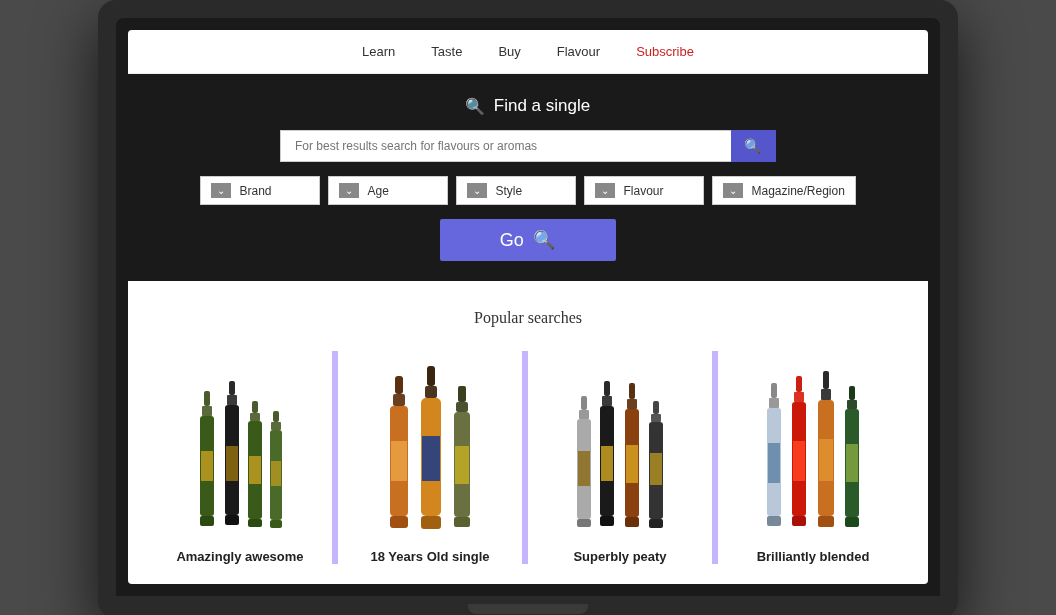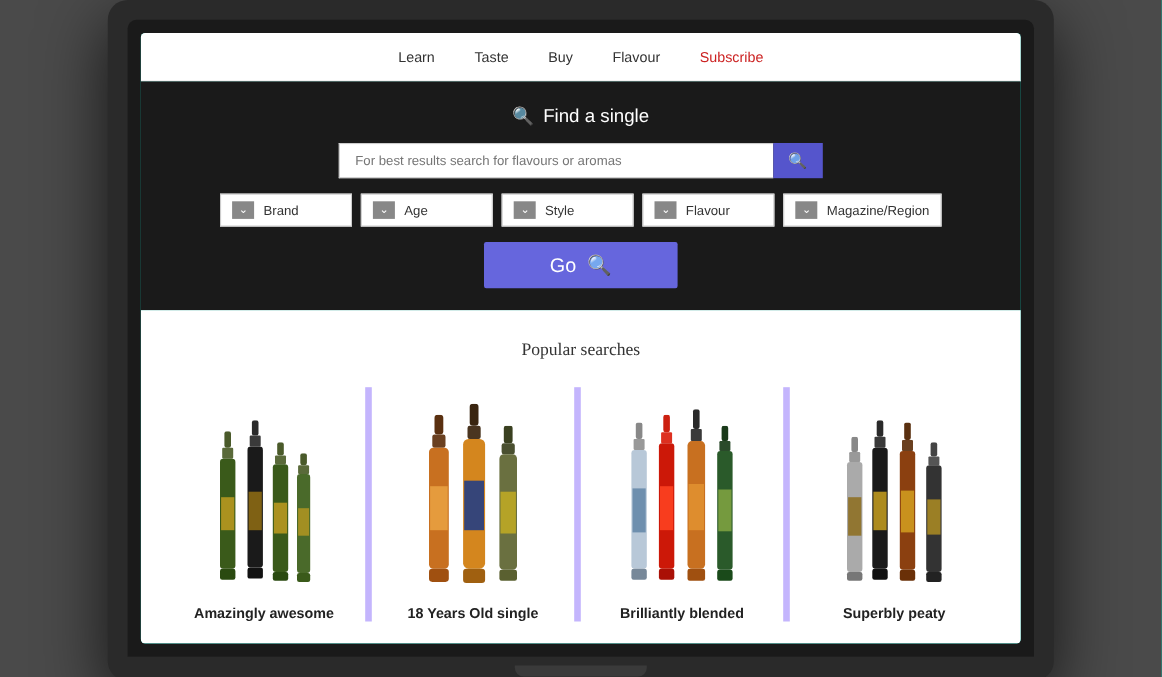--- a/index.html
+++ b/index.html
@@ -20,21 +20,21 @@
       box-shadow: 0 20px 60px rgba(0,0,0,0.7);
     }
 
     .screen-bezel {
       background: #1a1a1a;
       border-radius: 8px 8px 0 0;
       padding: 12px;
     }
 
     .screen {
-      background: #14b8a6;
+      background: #0c4a6e;
       border-radius: 4px;
       overflow: hidden;
     }
 
     
     .nav-bar {
       background: #fff;
       display: flex;
       justify-content: center;
       align-items: center;
@@ -77,21 +77,21 @@
     }
 
     .search-input-row {
       display: flex;
       justify-content: center;
       margin-bottom: 14px;
     }
 
     .search-input-wrapper {
       display: flex;
-      width: 440px;
+      width: 496px;
       align-items: center;
     }
 
     .search-input {
       flex: 1;
       padding: 8px 14px;
       font-size: 12px;
       border: 1px solid #ccc;
       border-right: none;
       outline: none;
@@ -342,20 +342,54 @@
                 <rect x="5" y="26" width="16" height="105" rx="4" fill="#6a7040"></rect>
                 <rect x="6" y="60" width="14" height="38" fill="#c8b020" opacity="0.8"></rect>
                 <rect x="5" y="131" width="16" height="10" rx="2" fill="#5a6030"></rect>
               </svg>
             </div>
             <div class="product-label">18 Years Old single</div>
           </div>
 
           <div class="product-col">
             <div class="bottle-group">
+              <svg width="20" height="135" viewBox="0 0 20 135">
+                <rect x="7" y="0" width="6" height="14" rx="2" fill="#888"></rect>
+                <rect x="5" y="14" width="10" height="9" rx="1" fill="#999"></rect>
+                <rect x="3" y="23" width="14" height="100" rx="3" fill="#aaa"></rect>
+                <rect x="4" y="55" width="12" height="35" fill="#8B6914" opacity="0.8"></rect>
+                <rect x="3" y="123" width="14" height="8" rx="2" fill="#777"></rect>
+              </svg>
+              <svg width="22" height="150" viewBox="0 0 22 150">
+                <rect x="8" y="0" width="6" height="15" rx="2" fill="#2a2a2a"></rect>
+                <rect x="6" y="15" width="10" height="10" rx="1" fill="#3a3a3a"></rect>
+                <rect x="4" y="25" width="14" height="110" rx="3" fill="#1a1a1a"></rect>
+                <rect x="5" y="65" width="12" height="35" fill="#c8a020" opacity="0.85"></rect>
+                <rect x="4" y="135" width="14" height="10" rx="2" fill="#111"></rect>
+              </svg>
+              <svg width="24" height="148" viewBox="0 0 24 148">
+                <rect x="9" y="0" width="6" height="16" rx="2" fill="#5a3010"></rect>
+                <rect x="7" y="16" width="10" height="10" rx="1" fill="#6a4020"></rect>
+                <rect x="5" y="26" width="14" height="108" rx="3" fill="#8B4010"></rect>
+                <rect x="6" y="62" width="12" height="38" fill="#d4a020" opacity="0.85"></rect>
+                <rect x="5" y="134" width="14" height="10" rx="2" fill="#6a3008"></rect>
+              </svg>
+              <svg width="20" height="130" viewBox="0 0 20 130">
+                <rect x="7" y="0" width="6" height="13" rx="2" fill="#444"></rect>
+                <rect x="5" y="13" width="10" height="8" rx="1" fill="#555"></rect>
+                <rect x="3" y="21" width="14" height="97" rx="3" fill="#333"></rect>
+                <rect x="4" y="52" width="12" height="32" fill="#c8a020" opacity="0.7"></rect>
+                <rect x="3" y="118" width="14" height="9" rx="2" fill="#222"></rect>
+              </svg>
+            </div>
+            <div class="product-label">Superbly peaty</div>
+          </div>
+
+          <div class="product-col">
+            <div class="bottle-group">
               <svg width="22" height="148" viewBox="0 0 22 148">
                 <rect x="8" y="0" width="6" height="15" rx="2" fill="#888"></rect>
                 <rect x="6" y="15" width="10" height="10" rx="1" fill="#999"></rect>
                 <rect x="4" y="25" width="14" height="108" rx="3" fill="#b8c8d8"></rect>
                 <rect x="5" y="60" width="12" height="40" fill="#6688aa" opacity="0.9"></rect>
                 <rect x="4" y="133" width="14" height="10" rx="2" fill="#778899"></rect>
               </svg>
               <svg width="24" height="155" viewBox="0 0 24 155">
                 <rect x="9" y="0" width="6" height="16" rx="2" fill="#cc2010"></rect>
                 <rect x="7" y="16" width="10" height="10" rx="1" fill="#dd3020"></rect>
@@ -374,54 +408,20 @@
                 <rect x="8" y="0" width="6" height="14" rx="2" fill="#1a3a1a"></rect>
                 <rect x="6" y="14" width="10" height="9" rx="1" fill="#2a4a2a"></rect>
                 <rect x="4" y="23" width="14" height="108" rx="3" fill="#2a5a2a"></rect>
                 <rect x="5" y="58" width="12" height="38" fill="#88aa44" opacity="0.8"></rect>
                 <rect x="4" y="131" width="14" height="10" rx="2" fill="#1a4a1a"></rect>
               </svg>
             </div>
             <div class="product-label">Brilliantly blended</div>
           </div>
 
-          <div class="product-col">
-            <div class="bottle-group">
-              <svg width="20" height="135" viewBox="0 0 20 135">
-                <rect x="7" y="0" width="6" height="14" rx="2" fill="#888"></rect>
-                <rect x="5" y="14" width="10" height="9" rx="1" fill="#999"></rect>
-                <rect x="3" y="23" width="14" height="100" rx="3" fill="#aaa"></rect>
-                <rect x="4" y="55" width="12" height="35" fill="#8B6914" opacity="0.8"></rect>
-                <rect x="3" y="123" width="14" height="8" rx="2" fill="#777"></rect>
-              </svg>
-              <svg width="22" height="150" viewBox="0 0 22 150">
-                <rect x="8" y="0" width="6" height="15" rx="2" fill="#2a2a2a"></rect>
-                <rect x="6" y="15" width="10" height="10" rx="1" fill="#3a3a3a"></rect>
-                <rect x="4" y="25" width="14" height="110" rx="3" fill="#1a1a1a"></rect>
-                <rect x="5" y="65" width="12" height="35" fill="#c8a020" opacity="0.85"></rect>
-                <rect x="4" y="135" width="14" height="10" rx="2" fill="#111"></rect>
-              </svg>
-              <svg width="24" height="148" viewBox="0 0 24 148">
-                <rect x="9" y="0" width="6" height="16" rx="2" fill="#5a3010"></rect>
-                <rect x="7" y="16" width="10" height="10" rx="1" fill="#6a4020"></rect>
-                <rect x="5" y="26" width="14" height="108" rx="3" fill="#8B4010"></rect>
-                <rect x="6" y="62" width="12" height="38" fill="#d4a020" opacity="0.85"></rect>
-                <rect x="5" y="134" width="14" height="10" rx="2" fill="#6a3008"></rect>
-              </svg>
-              <svg width="20" height="130" viewBox="0 0 20 130">
-                <rect x="7" y="0" width="6" height="13" rx="2" fill="#444"></rect>
-                <rect x="5" y="13" width="10" height="8" rx="1" fill="#555"></rect>
-                <rect x="3" y="21" width="14" height="97" rx="3" fill="#333"></rect>
-                <rect x="4" y="52" width="12" height="32" fill="#c8a020" opacity="0.7"></rect>
-                <rect x="3" y="118" width="14" height="9" rx="2" fill="#222"></rect>
-              </svg>
-            </div>
-            <div class="product-label">Superbly peaty</div>
-          </div>
-
         </div>
       </div>
 
     </div>
   </div>
 
   <div class="laptop-base">
     <div class="laptop-foot"></div>
   </div>
 

